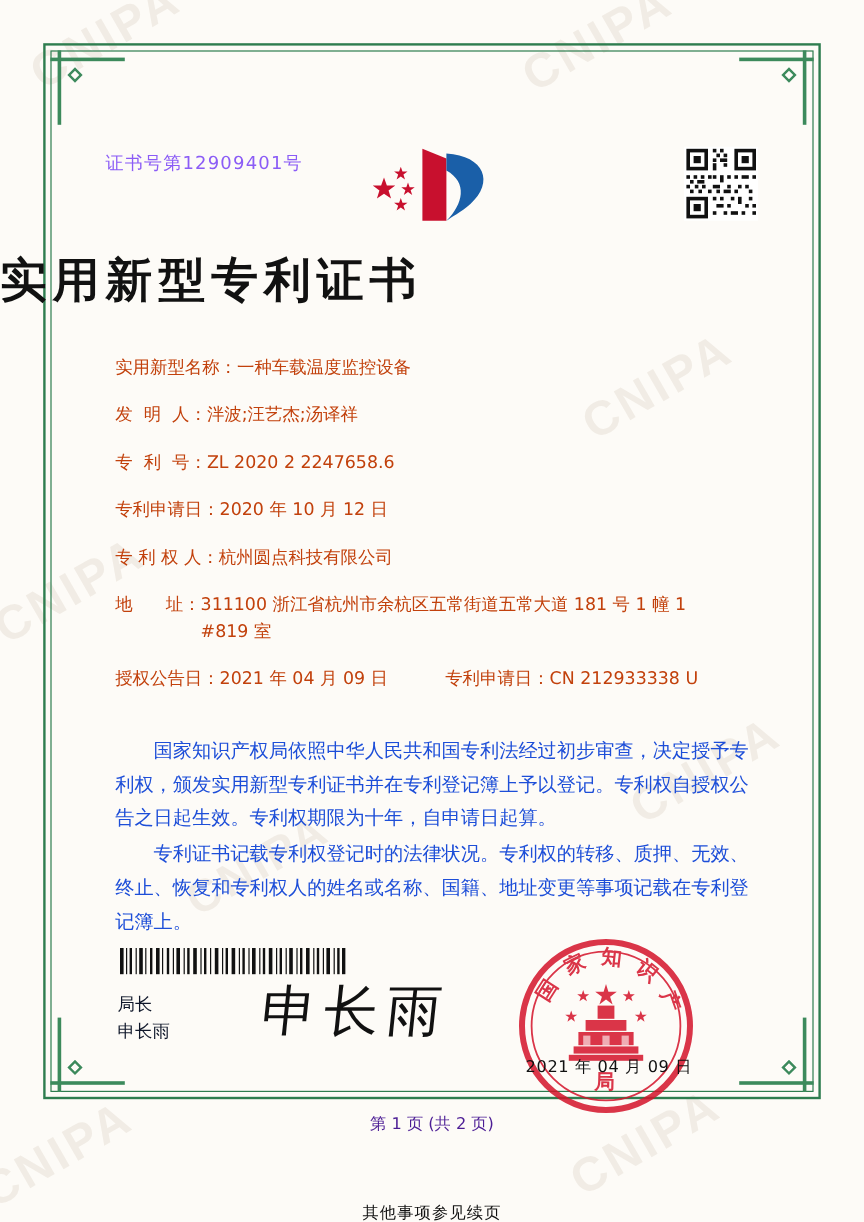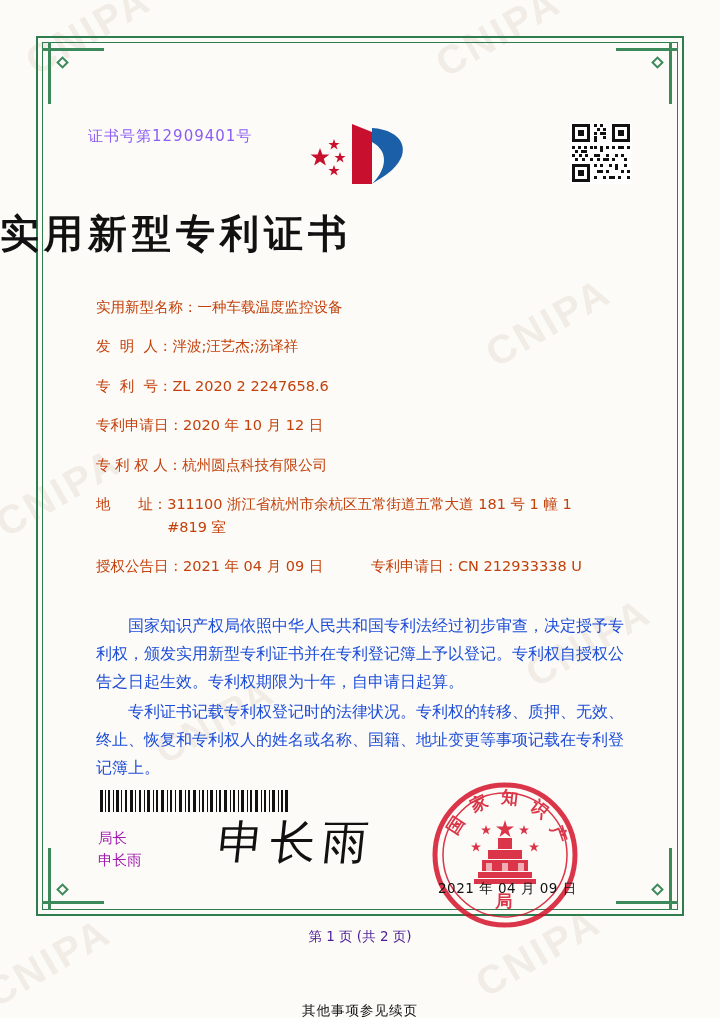--- a/index.html
+++ b/index.html
@@ -199,21 +199,21 @@
     height: 22px;
   }
 
   
   .sign-label {
     position: absolute;
     left: 98px;
     top: 828px;
     font-size: 14.5px;
     line-height: 1.5;
-    color: #a21caf;
+    color: #0f172a;
   }
   .signature {
     position: absolute;
     left: 218px;
     top: 812px;
     font-size: 46px;
     color: #111;
     font-family: "DejaVu Serif", "Liberation Serif", serif;
     letter-spacing: 6px;
     transform: skewX(-6deg);

